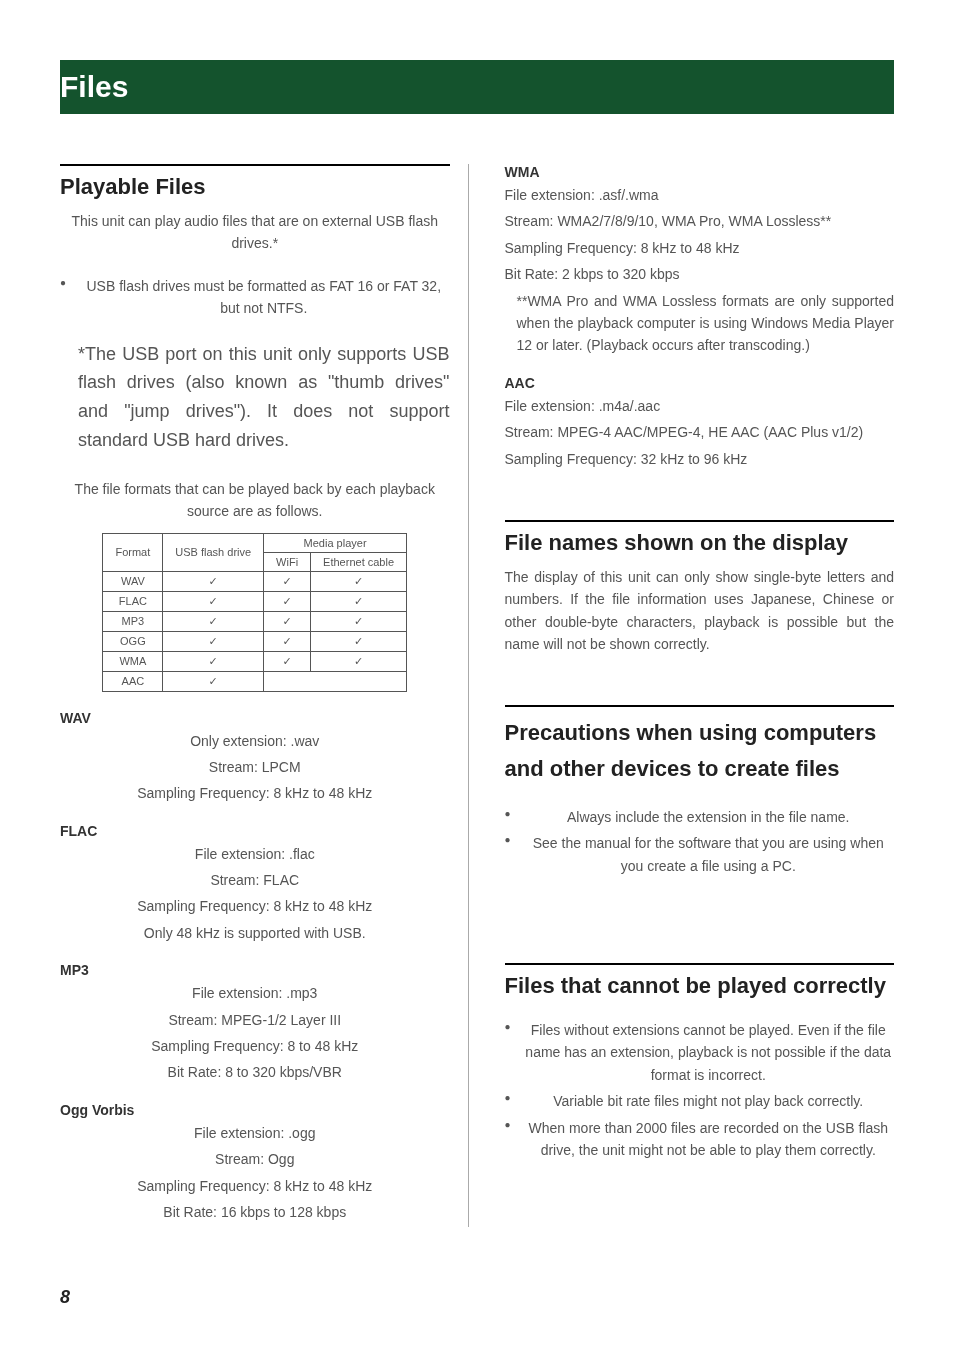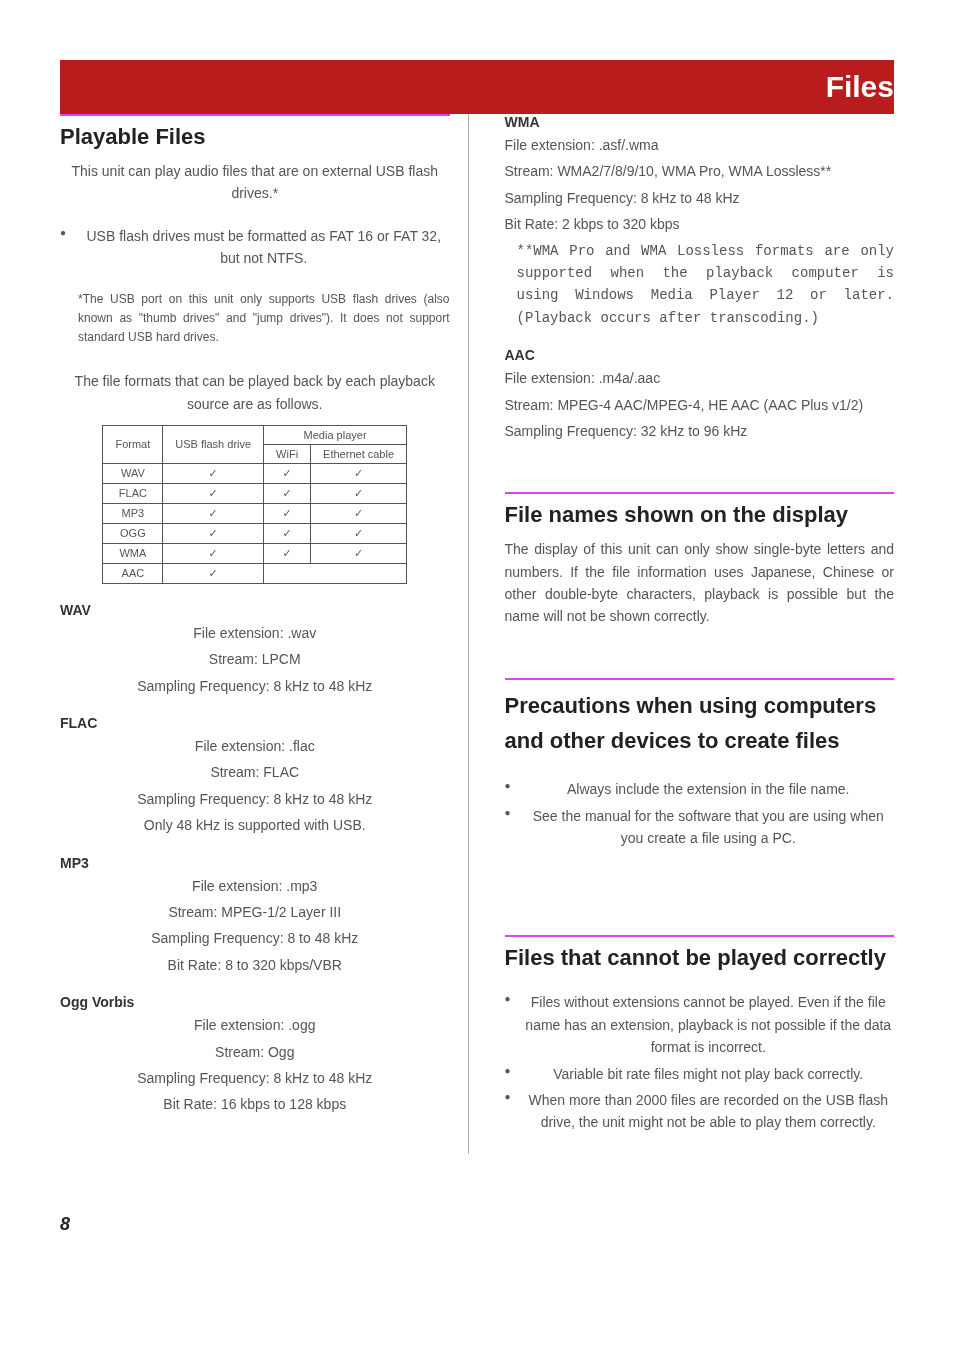--- a/index.html
+++ b/index.html
@@ -7,46 +7,47 @@
     margin: 0;
     padding: 0;
     background: #ffffff;
     color: #333;
     width: 954px;
   }
   .page {
     padding: 60px 60px 40px 60px;
   }
   .title-bar {
-    background: #b91c1c;
+    background: #14532d;
     color: #ffffff;
-    text-align: right;
+    text-align: left;
     font-size: 30px;
     font-weight: bold;
     padding: 10px 0;
+    margin-bottom: 50px;
   }
   .columns {
     display: flex;
     gap: 18px;
   }
   .col {
     flex: 1;
     min-width: 0;
   }
   .col-left {
     padding-right: 18px;
     border-right: 1px solid #aaa;
   }
   .col-right {
     padding-left: 18px;
   }
   h2.section {
     font-size: 22px;
     font-weight: bold;
-    border-top: 2px solid #d946ef;
+    border-top: 2px solid #000000;
     padding-top: 8px;
     margin: 0 0 10px 0;
     color: #222;
   }
   p, li {
     font-size: 14px;
     line-height: 1.6;
     color: #555;
     margin: 4px 0;
     text-align: center;
@@ -69,21 +70,21 @@
   }
   .bullet-list li::before {
     content: "●";
     position: absolute;
     left: 0;
     top: 0;
     font-size: 10px;
     color: #555;
   }
   .footnote {
-    font-size: 12px;
+    font-size: 18px;
     line-height: 1.6;
     color: #555;
     margin-left: 18px;
     text-align: justify;
   }
   table.format-table {
     border-collapse: collapse;
     margin: 10px auto;
     font-size: 11px;
   }
@@ -171,21 +172,21 @@
             </tr>
         <tr>
               <td>AAC</td>
               <td class="check">✓</td>
               <td colspan="2"></td>
             </tr>
       </tbody>
         </table>
 
       <div class="sub-heading">WAV</div>
-      <p>File extension: .wav</p>
+      <p>Only extension: .wav</p>
       <p>Stream: LPCM</p>
       <p>Sampling Frequency: 8 kHz to 48 kHz</p>
 
       <div class="sub-heading">FLAC</div>
       <p>File extension: .flac</p>
       <p>Stream: FLAC</p>
       <p>Sampling Frequency: 8 kHz to 48 kHz</p>
       <p>Only 48 kHz is supported with USB.</p>
 
       <div class="sub-heading">MP3</div>
@@ -202,21 +203,21 @@
 
     </div>
 
     <div class="col col-right justify">
 
       <div class="sub-heading" style="margin-top:0">WMA</div>
       <p>File extension: .asf/.wma</p>
       <p>Stream: WMA2/7/8/9/10, WMA Pro, WMA Lossless**</p>
       <p>Sampling Frequency: 8 kHz to 48 kHz</p>
       <p>Bit Rate: 2 kbps to 320 kbps</p>
-      <p style="padding-left:12px;font-family:Liberation Mono, monospace;">**WMA Pro and WMA Lossless formats are only supported when the playback computer is using Windows Media Player 12 or later. (Playback occurs after transcoding.)</p>
+      <p style="padding-left:12px;">**WMA Pro and WMA Lossless formats are only supported when the playback computer is using Windows Media Player 12 or later. (Playback occurs after transcoding.)</p>
 
       <div class="sub-heading">AAC</div>
       <p>File extension: .m4a/.aac</p>
       <p>Stream: MPEG-4 AAC/MPEG-4, HE AAC (AAC Plus v1/2)</p>
       <p>Sampling Frequency: 32 kHz to 96 kHz</p>
 
       <div class="spacer-lg"></div>
 
       <h2 class="section">File names shown on the display</h2>
       <p>The display of this unit can only show single-byte letters and numbers. If the file information uses Japanese, Chinese or other double-byte characters, playback is possible but the name will not be shown correctly.</p>

